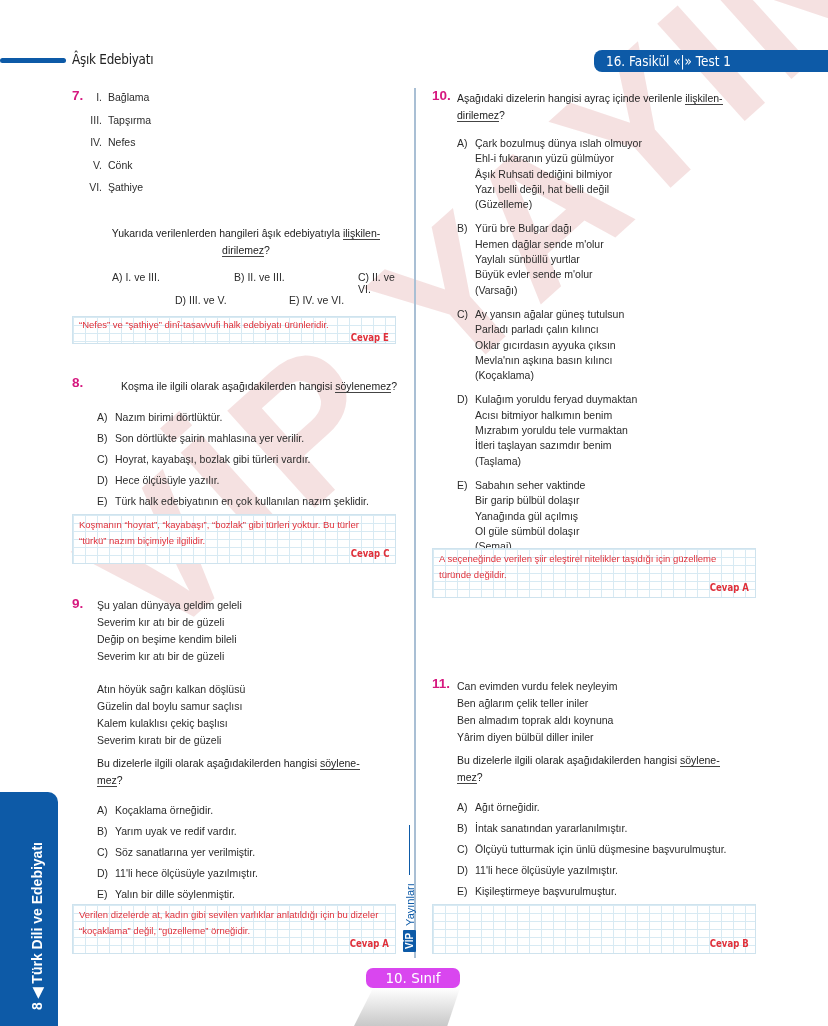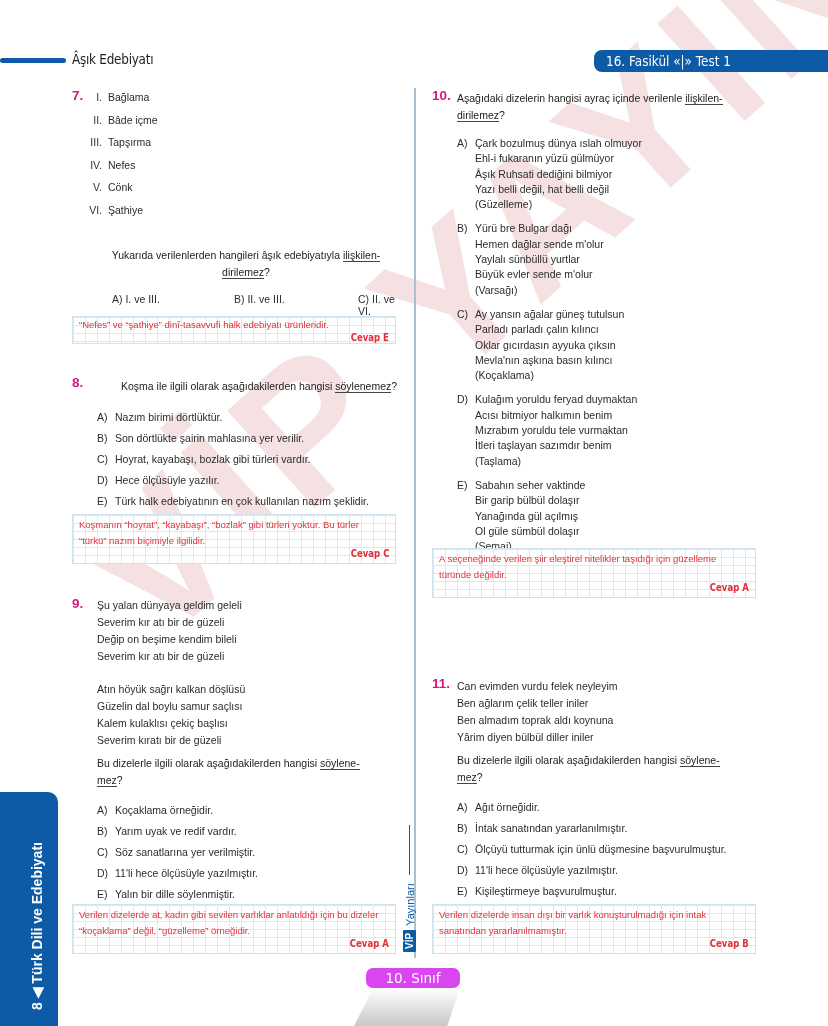--- a/index.html
+++ b/index.html
@@ -79,21 +79,20 @@
 <div class="hdr-line"></div>
 <div class="hdr-title">Âşık Edebiyatı</div>
 <div class="hdr-pill"><span>16. Fasikül «|» Test 1</span></div>
 
 <div class="divider"></div>
 
 <div class="q" style="left:72px; top:90px; width:328px;">
   <div class="qnum" style="left:0; top:-2px;">7.</div>
   <ul class="roman-list" style="margin-left:4px;">
     <li><span class="rn">I.</span><span>Bağlama</span></li>
-    <li><span class="rn">II.</span><span>Bâde içme</span></li>
     <li><span class="rn">III.</span><span>Tapşırma</span></li>
     <li><span class="rn">IV.</span><span>Nefes</span></li>
     <li><span class="rn">V.</span><span>Cönk</span></li>
     <li><span class="rn">VI.</span><span>Şathiye</span></li>
   </ul>
   <div class="stem" style="margin-left:24px; margin-top:22px; width:300px;text-align:center;">
     <span>Yukarıda verilenlerden hangileri âşık edebiyatıyla </span><u>ilişkilen-</u><br><u>dirilemez</u><span>?</span>
   </div>
   <div class="opts-grid" style="margin-left:40px; margin-top:12px;">
     <div class="opt-abs" style="left:0; top:0;"><span>A)</span> <span>I. ve III.</span></div>
@@ -276,21 +275,20 @@
         <span class="ol">D)</span>
         <span>11'li hece ölçüsüyle yazılmıştır.</span>
       </li>
     <li>
         <span class="ol">E)</span>
         <span>Kişileştirmeye başvurulmuştur.</span>
       </li>
   </ul>
 </div>
 <div class="ans" style="left:432px; top:904px; width:324px; height:50px;">
-  <div class="ans-text">Verilen dizelerde insan dışı bir varlık konuşturulmadığı için intak sanatından yararlanılmamıştır.</div>
   <div class="ans-answer" style="bottom:4px;">Cevap B</div>
 </div>
 
 <div class="vip">
   <span class="vip-badge">VİP</span>
   <span class="vip-text">Yayınları</span>
   <span class="vip-line"></span>
 </div>
 
 <div class="side-tab"></div>

